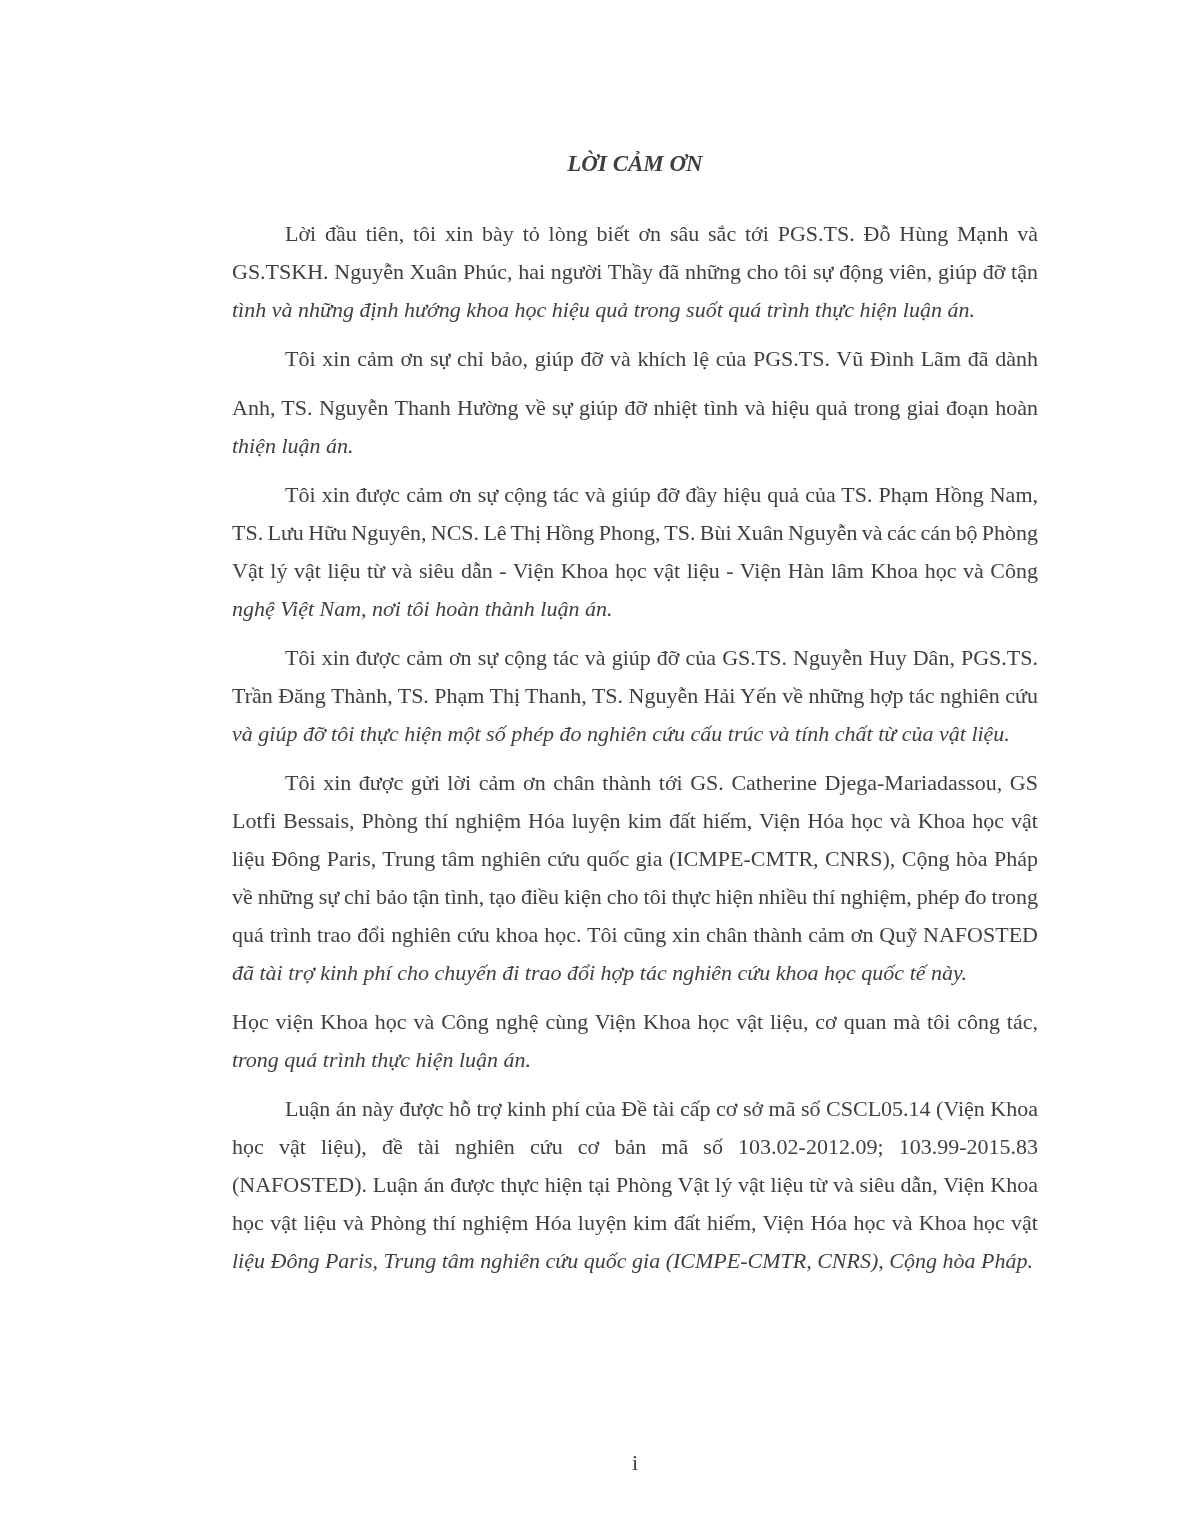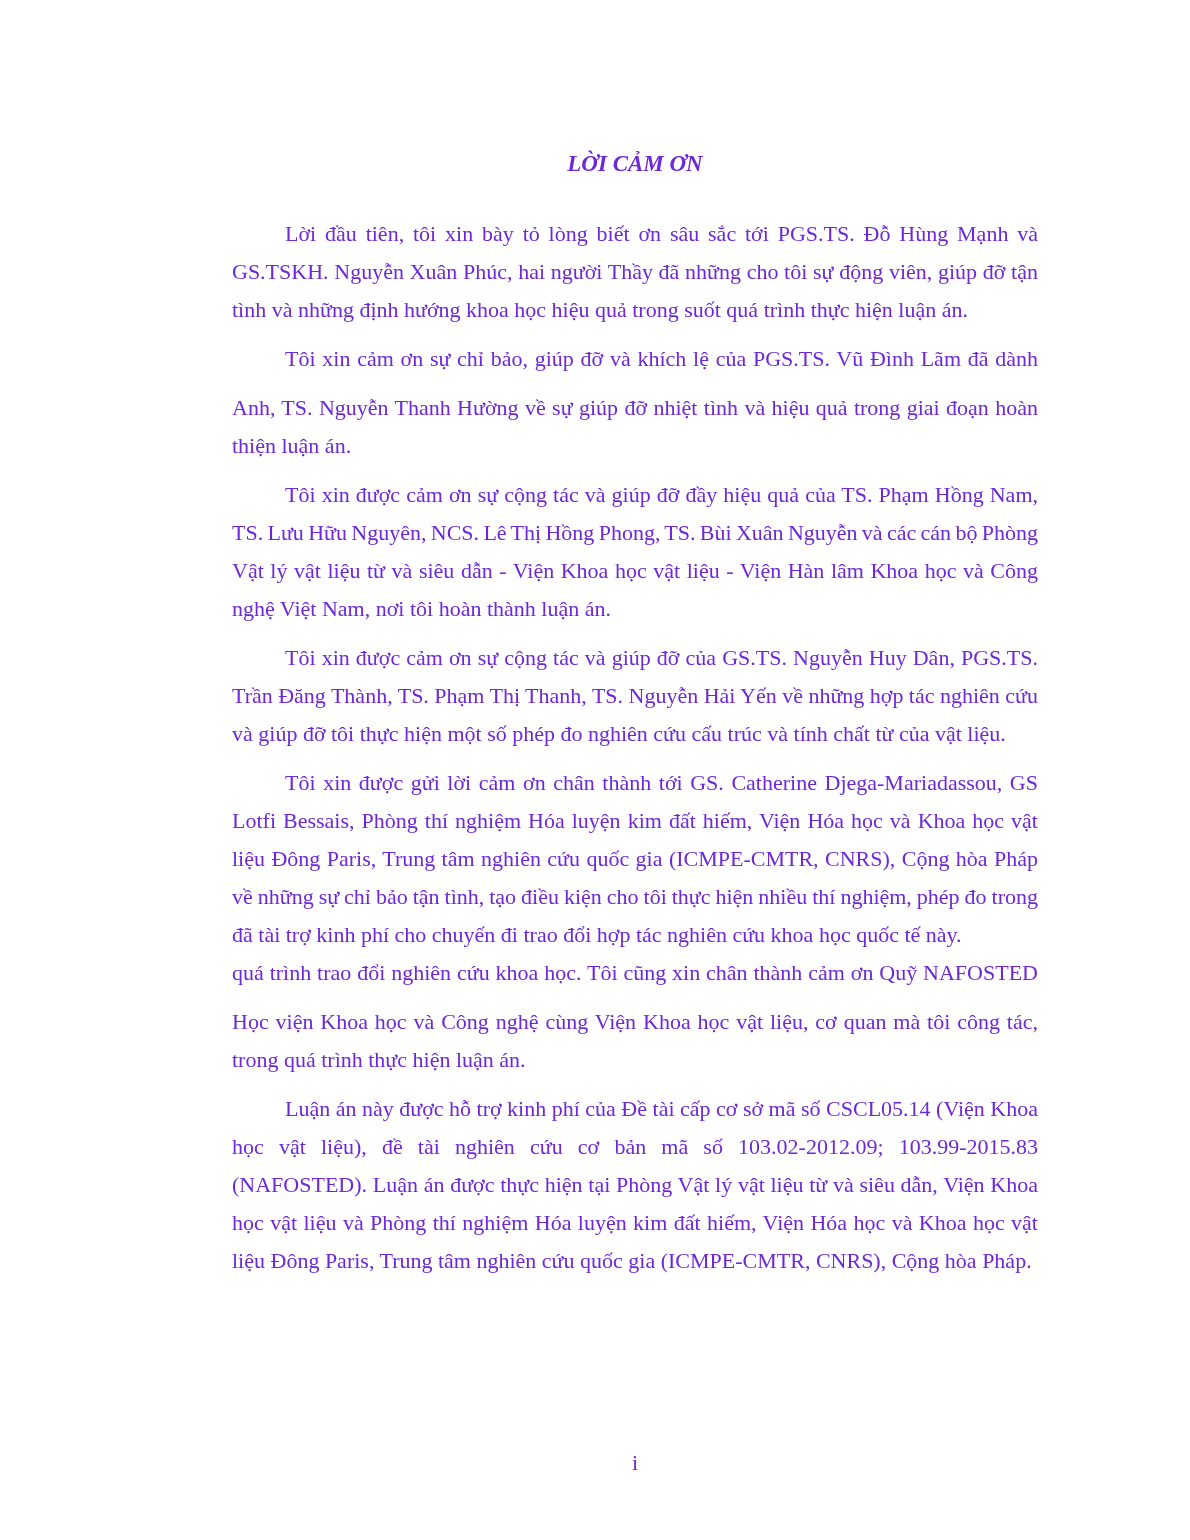--- a/index.html
+++ b/index.html
@@ -7,21 +7,21 @@
     padding: 0;
     background: #ffffff;
   }
   .page {
     position: relative;
     width: 1190px;
     height: 1540px;
     background: #ffffff;
     overflow: hidden;
     font-family: "Liberation Serif", "DejaVu Serif", serif;
-    color: #6d28d9;
+    color: #404040;
   }
   .doc-title {
     position: absolute;
     left: 232px;
     top: 145px;
     width: 806px;
     text-align: center;
     font-size: 23px;
     font-weight: bold;
     font-style: italic;
@@ -44,20 +44,21 @@
     text-align: justify;
     text-align-last: justify;
     word-spacing: -4px;
   }
   .line.indent {
     padding-left: 53px;
   }
   .line.last {
     text-align-last: left;
     word-spacing: normal;
+    font-style: italic;
   }
   .page-number {
     position: absolute;
     left: 232px;
     top: 1444px;
     width: 806px;
     text-align: center;
     font-size: 22px;
     line-height: 38px;
   }
@@ -97,22 +98,22 @@
       <div class="line indent">Tôi xin được cảm ơn sự cộng tác và giúp đỡ của GS.TS. Nguyễn Huy Dân, PGS.TS.</div>
       <div class="line">Trần Đăng Thành, TS. Phạm Thị Thanh, TS. Nguyễn Hải Yến về những hợp tác nghiên cứu</div>
       <div class="line last">và giúp đỡ tôi thực hiện một số phép đo nghiên cứu cấu trúc và tính chất từ của vật liệu.</div>
     </div>
 
     <div class="paragraph">
       <div class="line indent">Tôi xin được gửi lời cảm ơn chân thành tới GS. Catherine Djega-Mariadassou, GS</div>
       <div class="line">Lotfi Bessais, Phòng thí nghiệm Hóa luyện kim đất hiếm, Viện Hóa học và Khoa học vật</div>
       <div class="line">liệu Đông Paris, Trung tâm nghiên cứu quốc gia (ICMPE-CMTR, CNRS), Cộng hòa Pháp</div>
       <div class="line">về những sự chỉ bảo tận tình, tạo điều kiện cho tôi thực hiện nhiều thí nghiệm, phép đo trong</div>
+      <div class="line">quá trình trao đổi nghiên cứu khoa học. Tôi cũng xin chân thành cảm ơn Quỹ NAFOSTED</div>
       <div class="line last">đã tài trợ kinh phí cho chuyến đi trao đổi hợp tác nghiên cứu khoa học quốc tế này.</div>
-      <div class="line">quá trình trao đổi nghiên cứu khoa học. Tôi cũng xin chân thành cảm ơn Quỹ NAFOSTED</div>
     </div>
 
     <div class="paragraph">
       <div class="line">Học viện Khoa học và Công nghệ cùng Viện Khoa học vật liệu, cơ quan mà tôi công tác,</div>
       <div class="line last">trong quá trình thực hiện luận án.</div>
     </div>
 
     <div class="paragraph">
       <div class="line indent">Luận án này được hỗ trợ kinh phí của Đề tài cấp cơ sở mã số CSCL05.14 (Viện Khoa</div>
       <div class="line">học vật liệu), đề tài nghiên cứu cơ bản mã số 103.02-2012.09; 103.99-2015.83</div>

